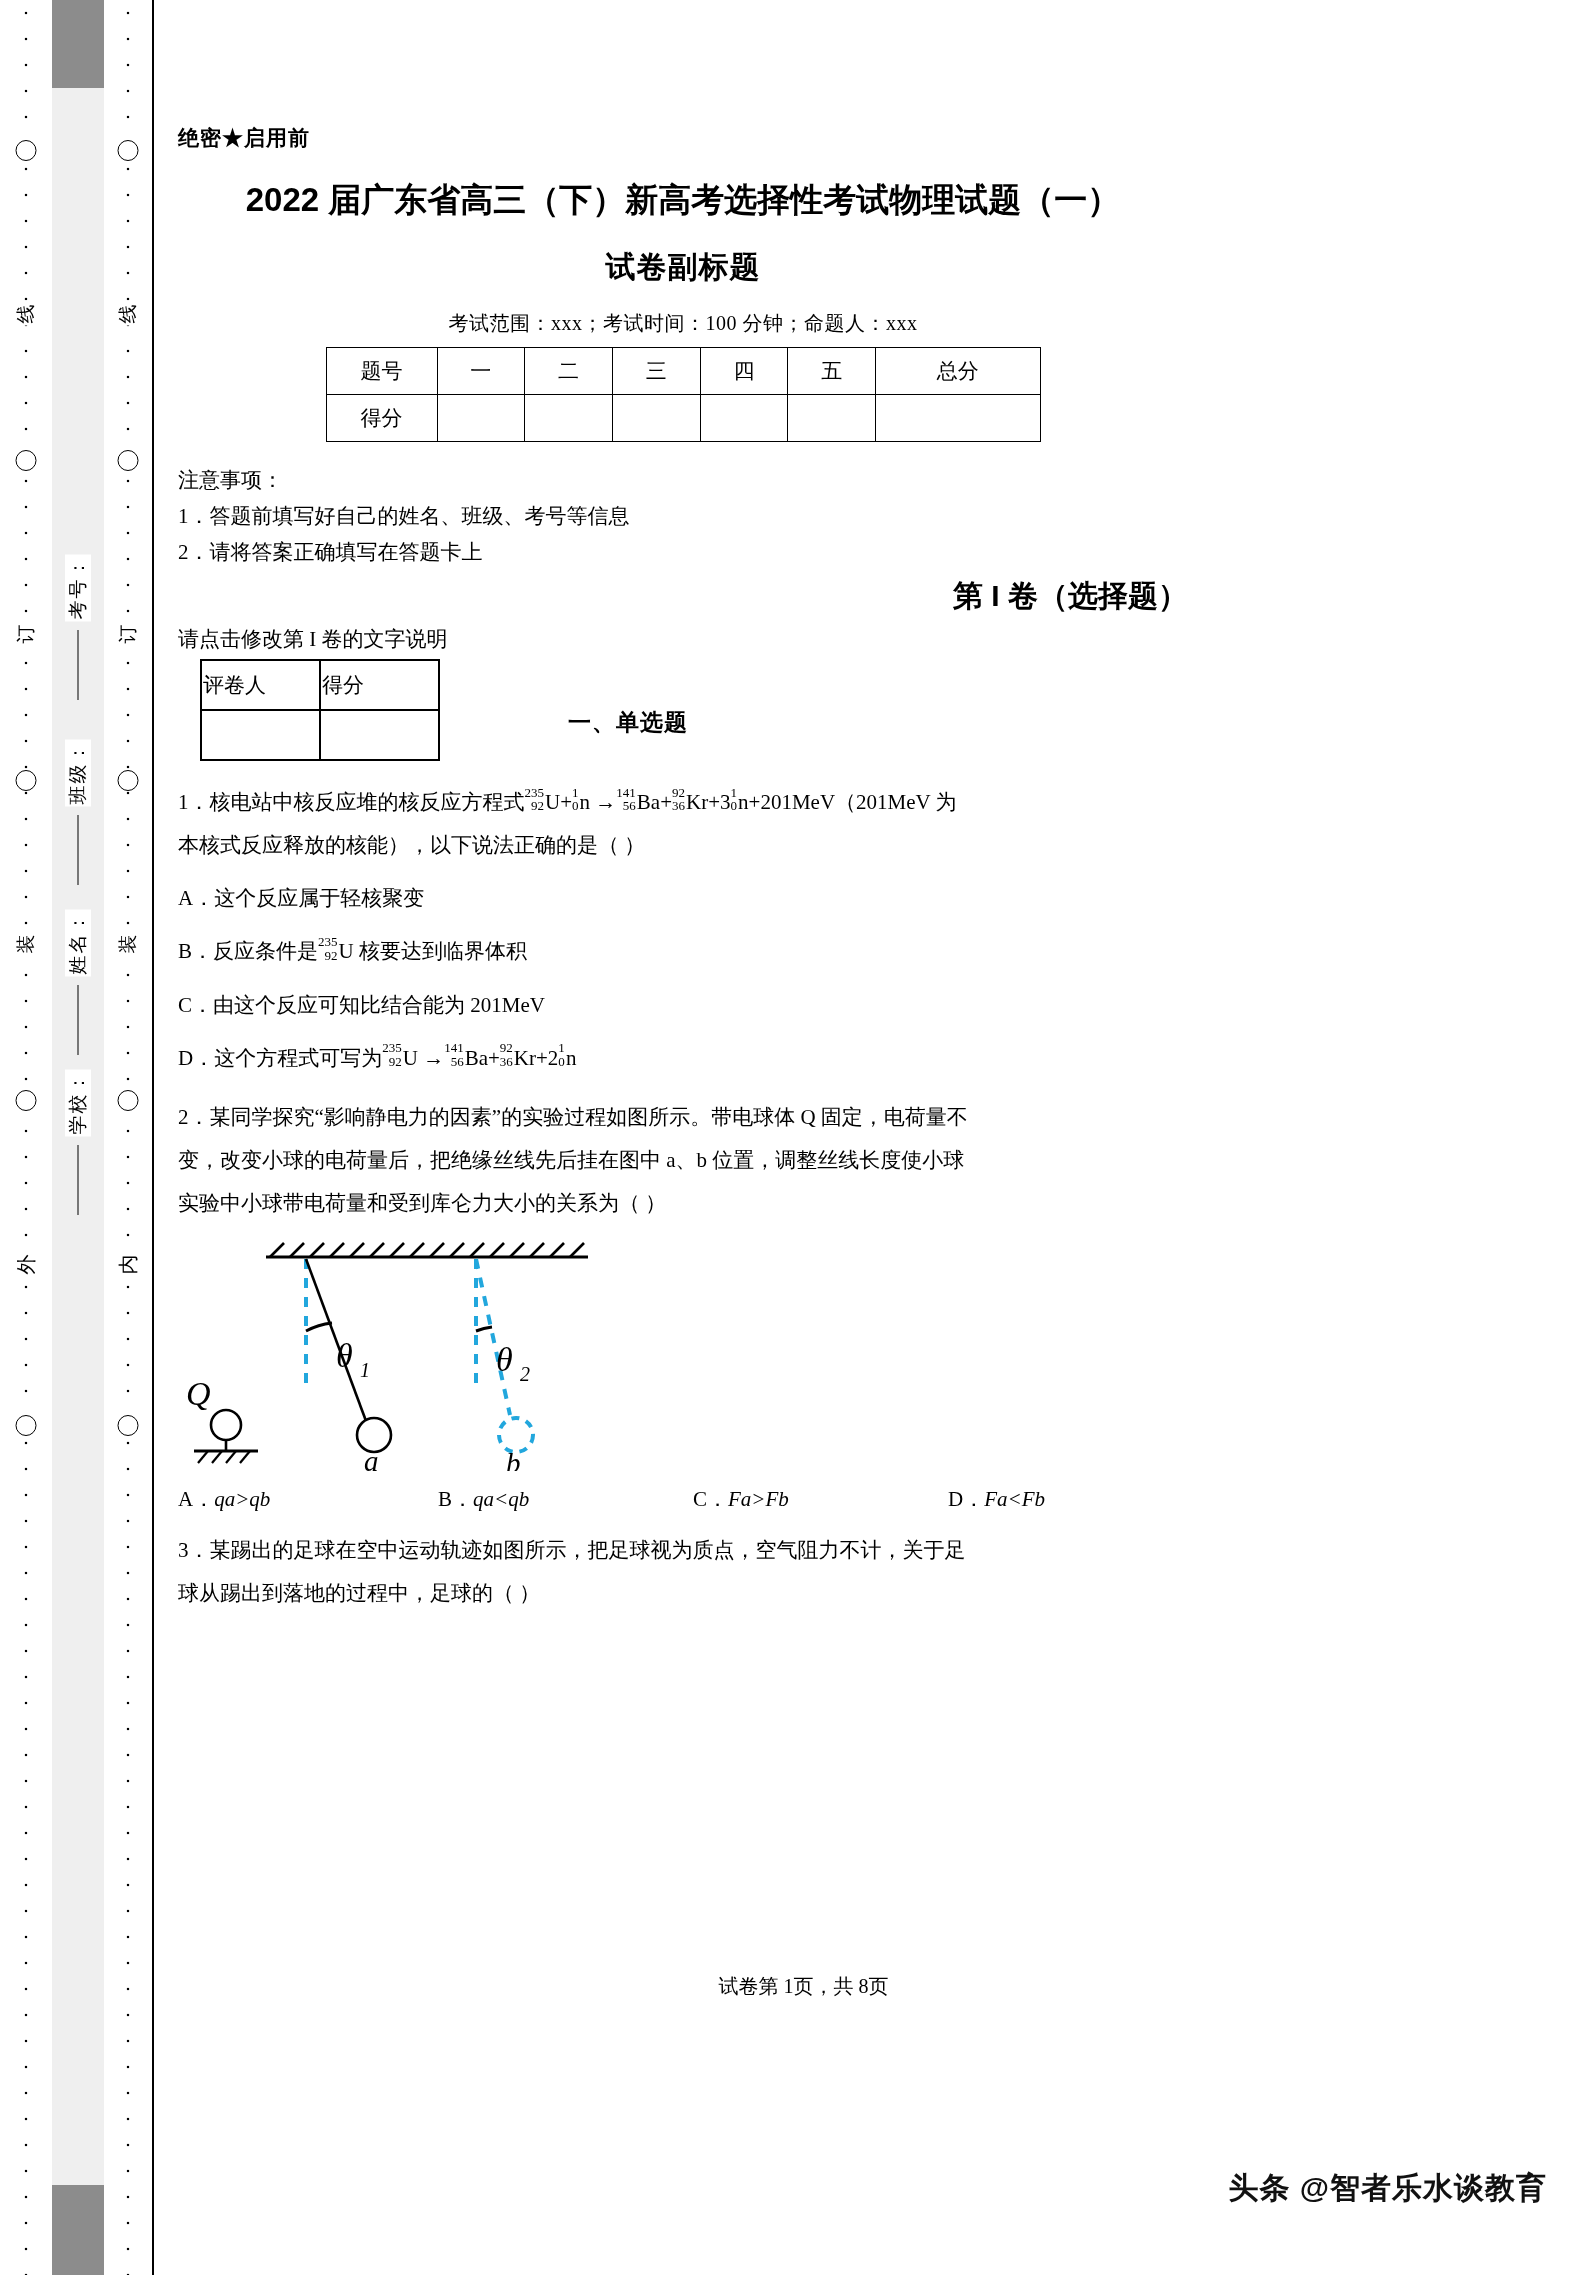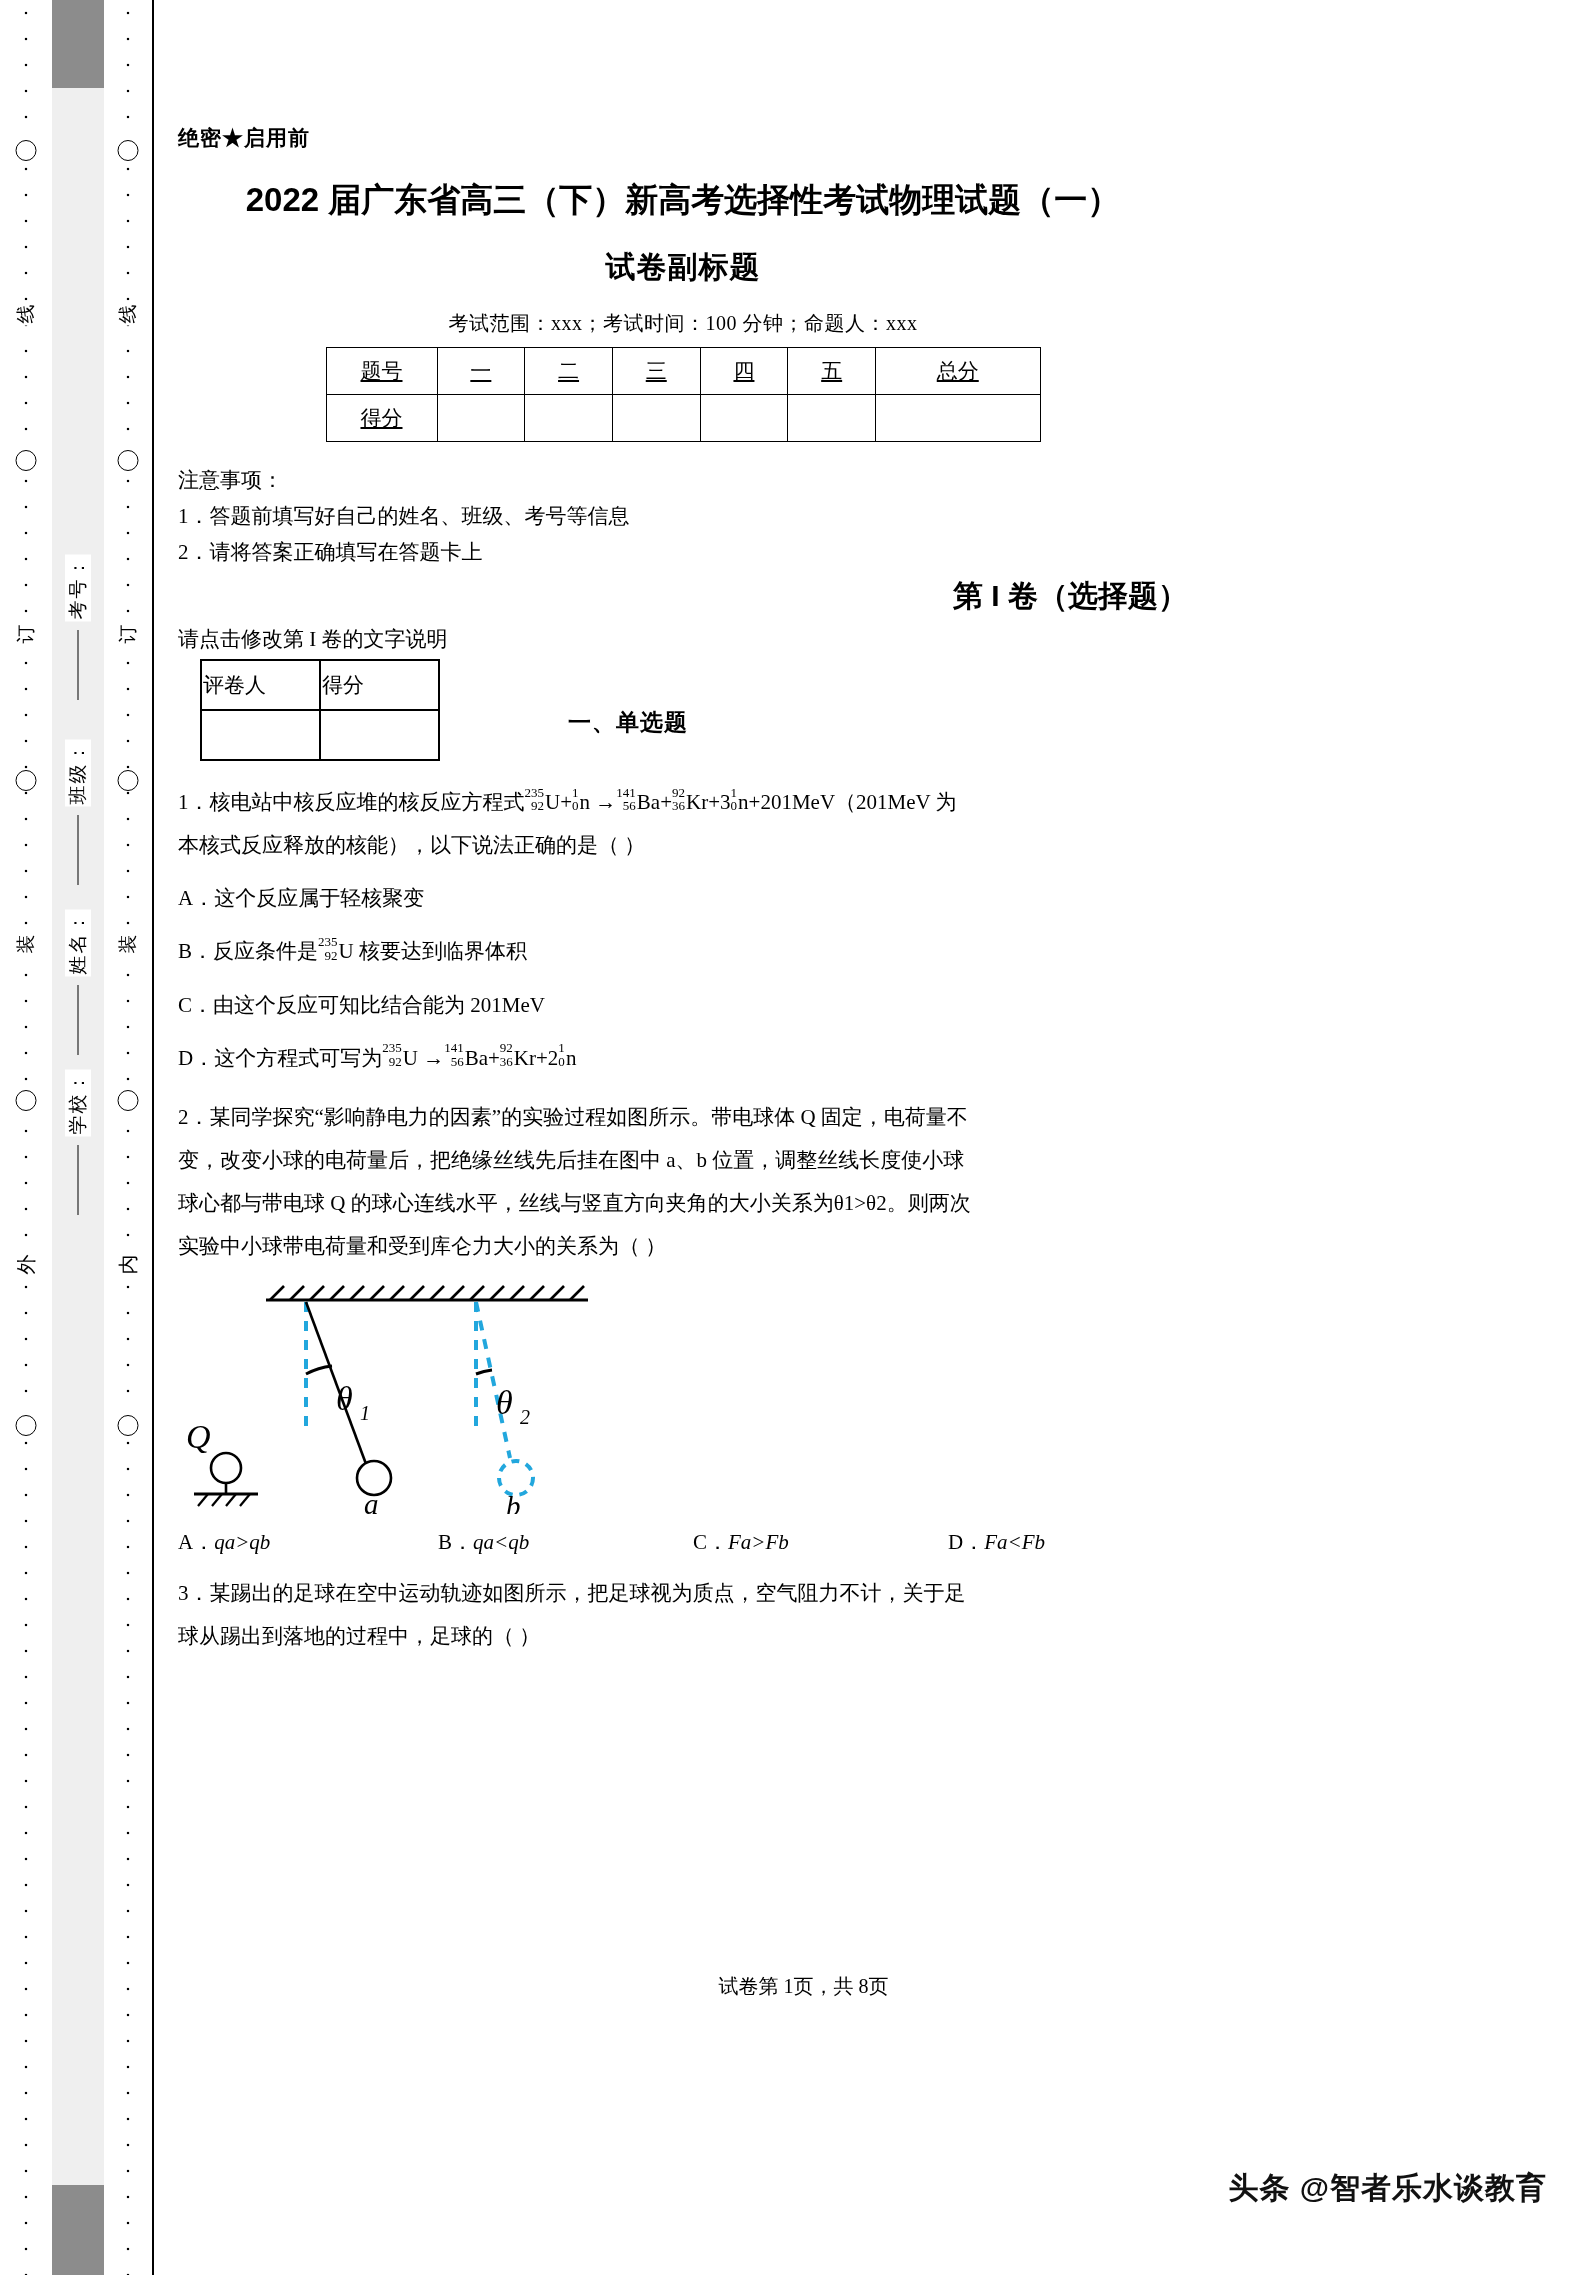--- a/index.html
+++ b/index.html
@@ -49,21 +49,21 @@
     font-size:33px;font-weight:bold;text-align:center;margin:26px 0 0 0;
     font-family:"Liberation Sans",sans-serif;letter-spacing:0px;white-space:nowrap;
   }
   h2.subtitle{
     font-size:30px;font-weight:bold;text-align:center;margin:24px 0 0 0;
     font-family:"Liberation Sans",sans-serif;letter-spacing:1px;
   }
   .examinfo{text-align:center;font-size:20px;margin-top:22px;letter-spacing:0.5px;}
 
   table.score{
-    border-collapse:collapse;margin:10px auto 0 auto;width:715px;text-decoration:underline;
+    border-collapse:collapse;margin:10px auto 0 auto;width:715px;
   }
   table.score td{
     border:1.4px solid #000;height:44px;text-align:center;font-size:21px;
   }
   table.score td.lbl{width:108px;}
 
   .notices{margin-top:20px;font-size:21px;line-height:1.72;}
   .notices .ln{white-space:nowrap;}
 
   .juan1{text-align:right;font-size:30px;font-weight:bold;margin-top:6px;
@@ -221,21 +221,20 @@
     <div class="opt">
       <p><span>C．</span><span>由这个反应可知比结合能为 201MeV</span></p>
     </div>
     <div class="opt">
       <p><span>D．</span><span>这个方程式可写为</span><span class="iso"><sup>235</sup><sub>92</sub></span><span>U</span>&nbsp;<span>→</span><span class="iso"><sup>141</sup><sub>56</sub></span><span>Ba+</span><span class="iso"><sup>92</sup><sub>36</sub></span><span>Kr+2</span><span class="iso"><sup>1</sup><sub>0</sub></span><span>n</span></p>
     </div>
 
     <div class="q">
       <p><span>2．</span><span>某同学探究“影响静电力的因素”的实验过程如图所示。带电球体 Q 固定，电荷量不</span></p>
       <p>变，改变小球的电荷量后，把绝缘丝线先后挂在图中 a、b 位置，调整丝线长度使小球</p>
-      <p>球心都与带电球 Q 的球心连线水平，丝线与竖直方向夹角的大小关系为θ1&gt;θ2。则两次</p>
       <p>实验中小球带电荷量和受到库仑力大小的关系为（        ）</p>
     </div>
 
     <div class="figure">
       <svg width="700" height="232" viewBox="0 0 700 232">
 
         <line x1="88" y1="18" x2="410" y2="18" stroke="#000" stroke-width="3.2"></line>
         <g stroke="#000" stroke-width="2.6">
           <line x1="92" y1="18" x2="106" y2="4"></line>
           <line x1="112" y1="18" x2="126" y2="4"></line>

